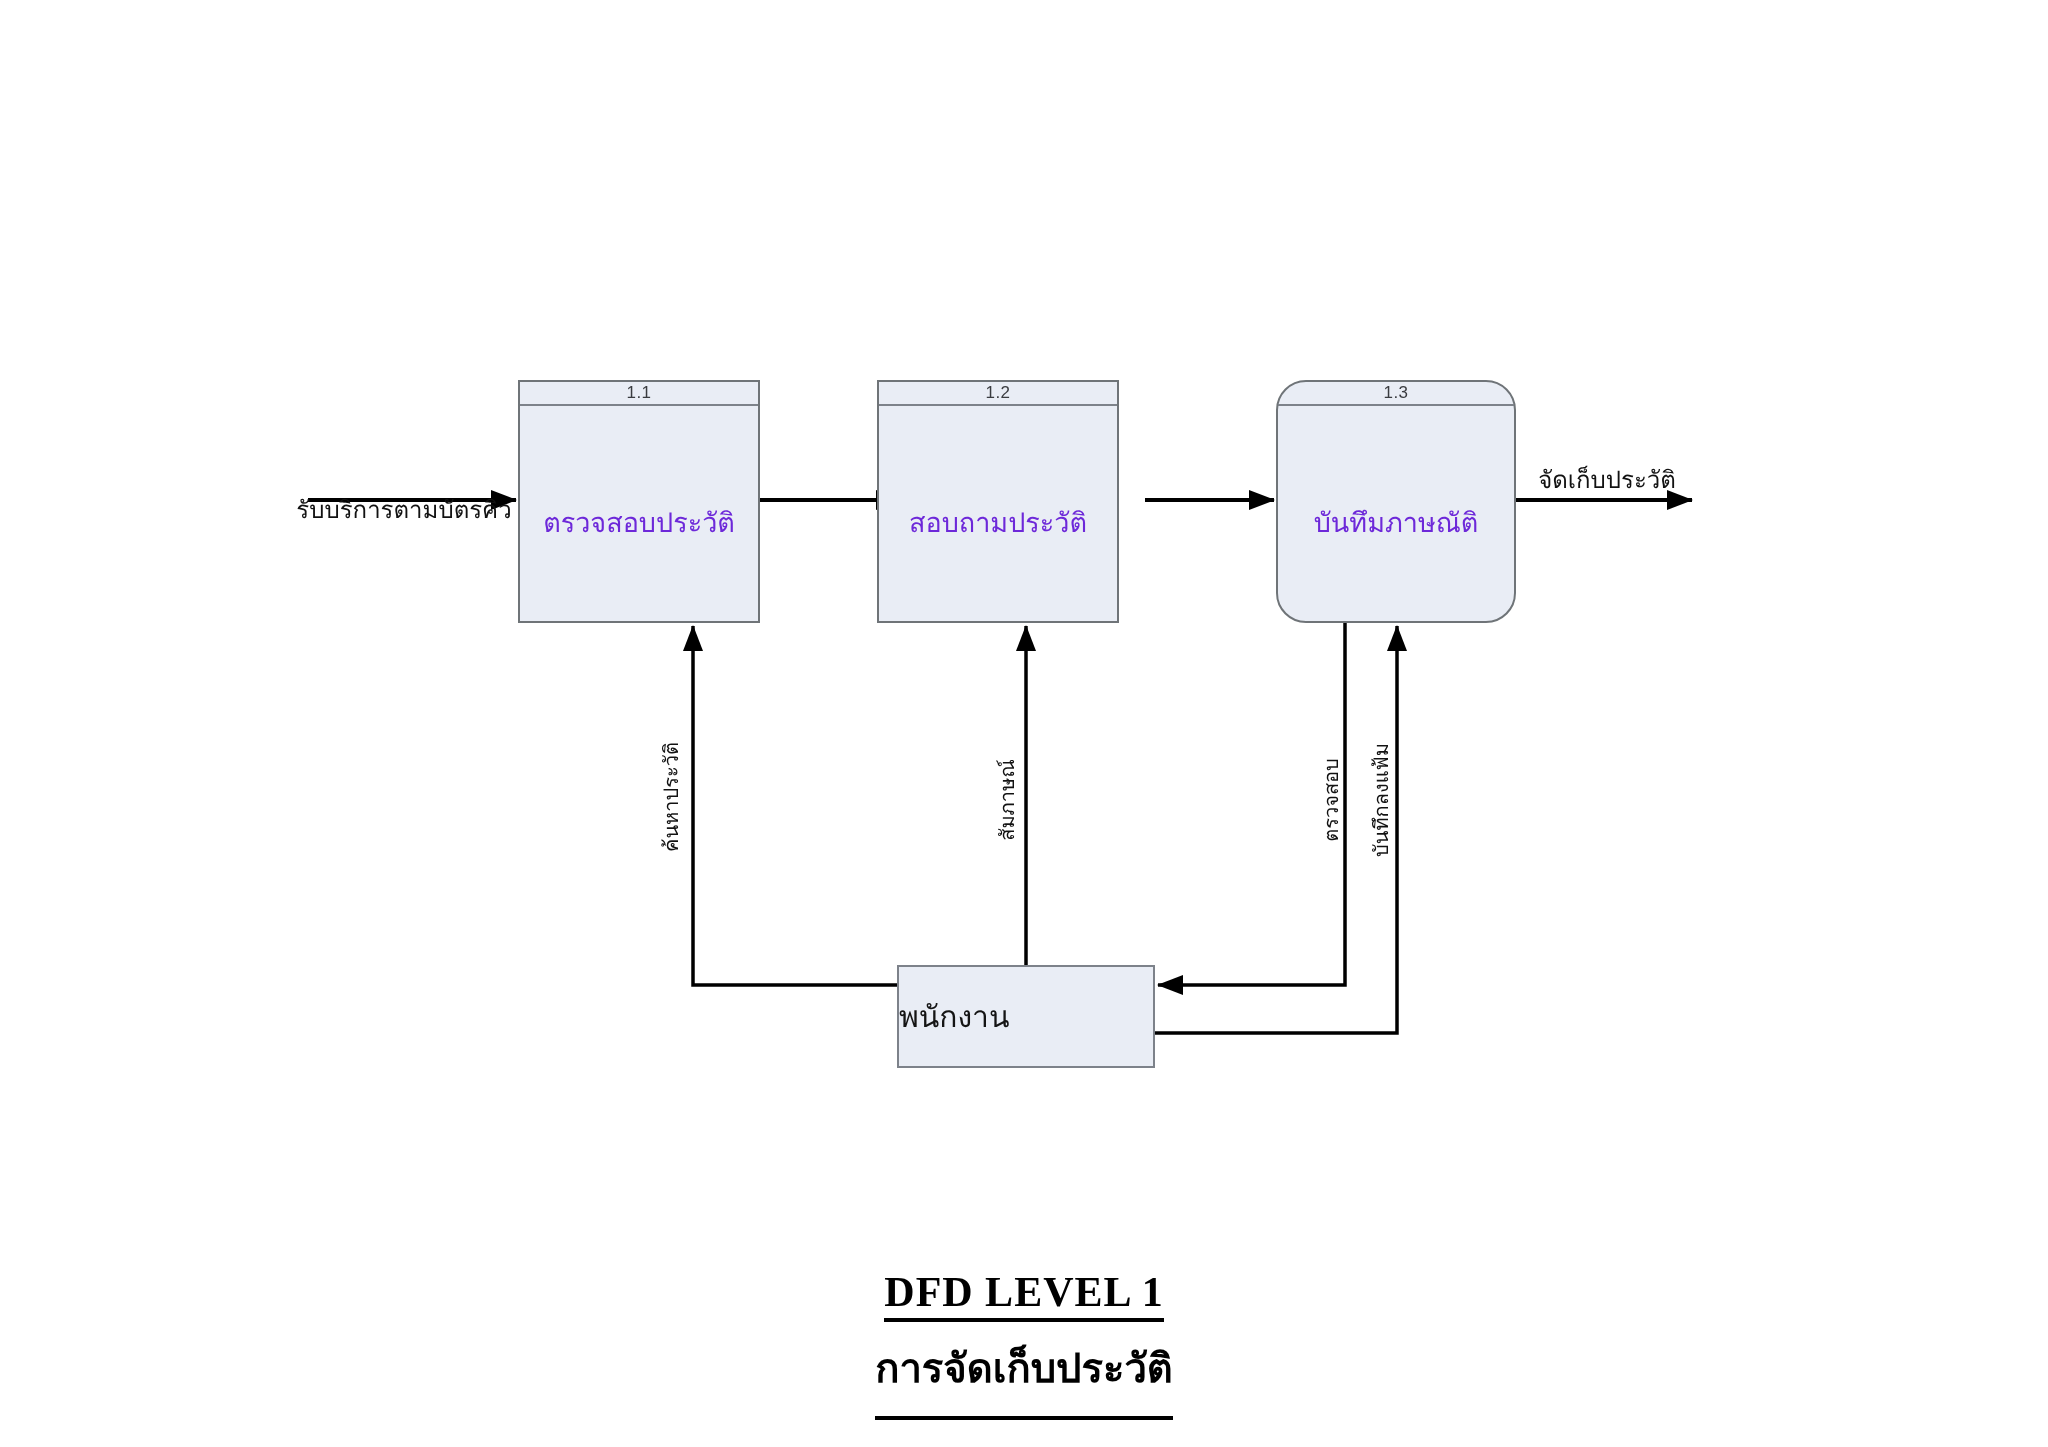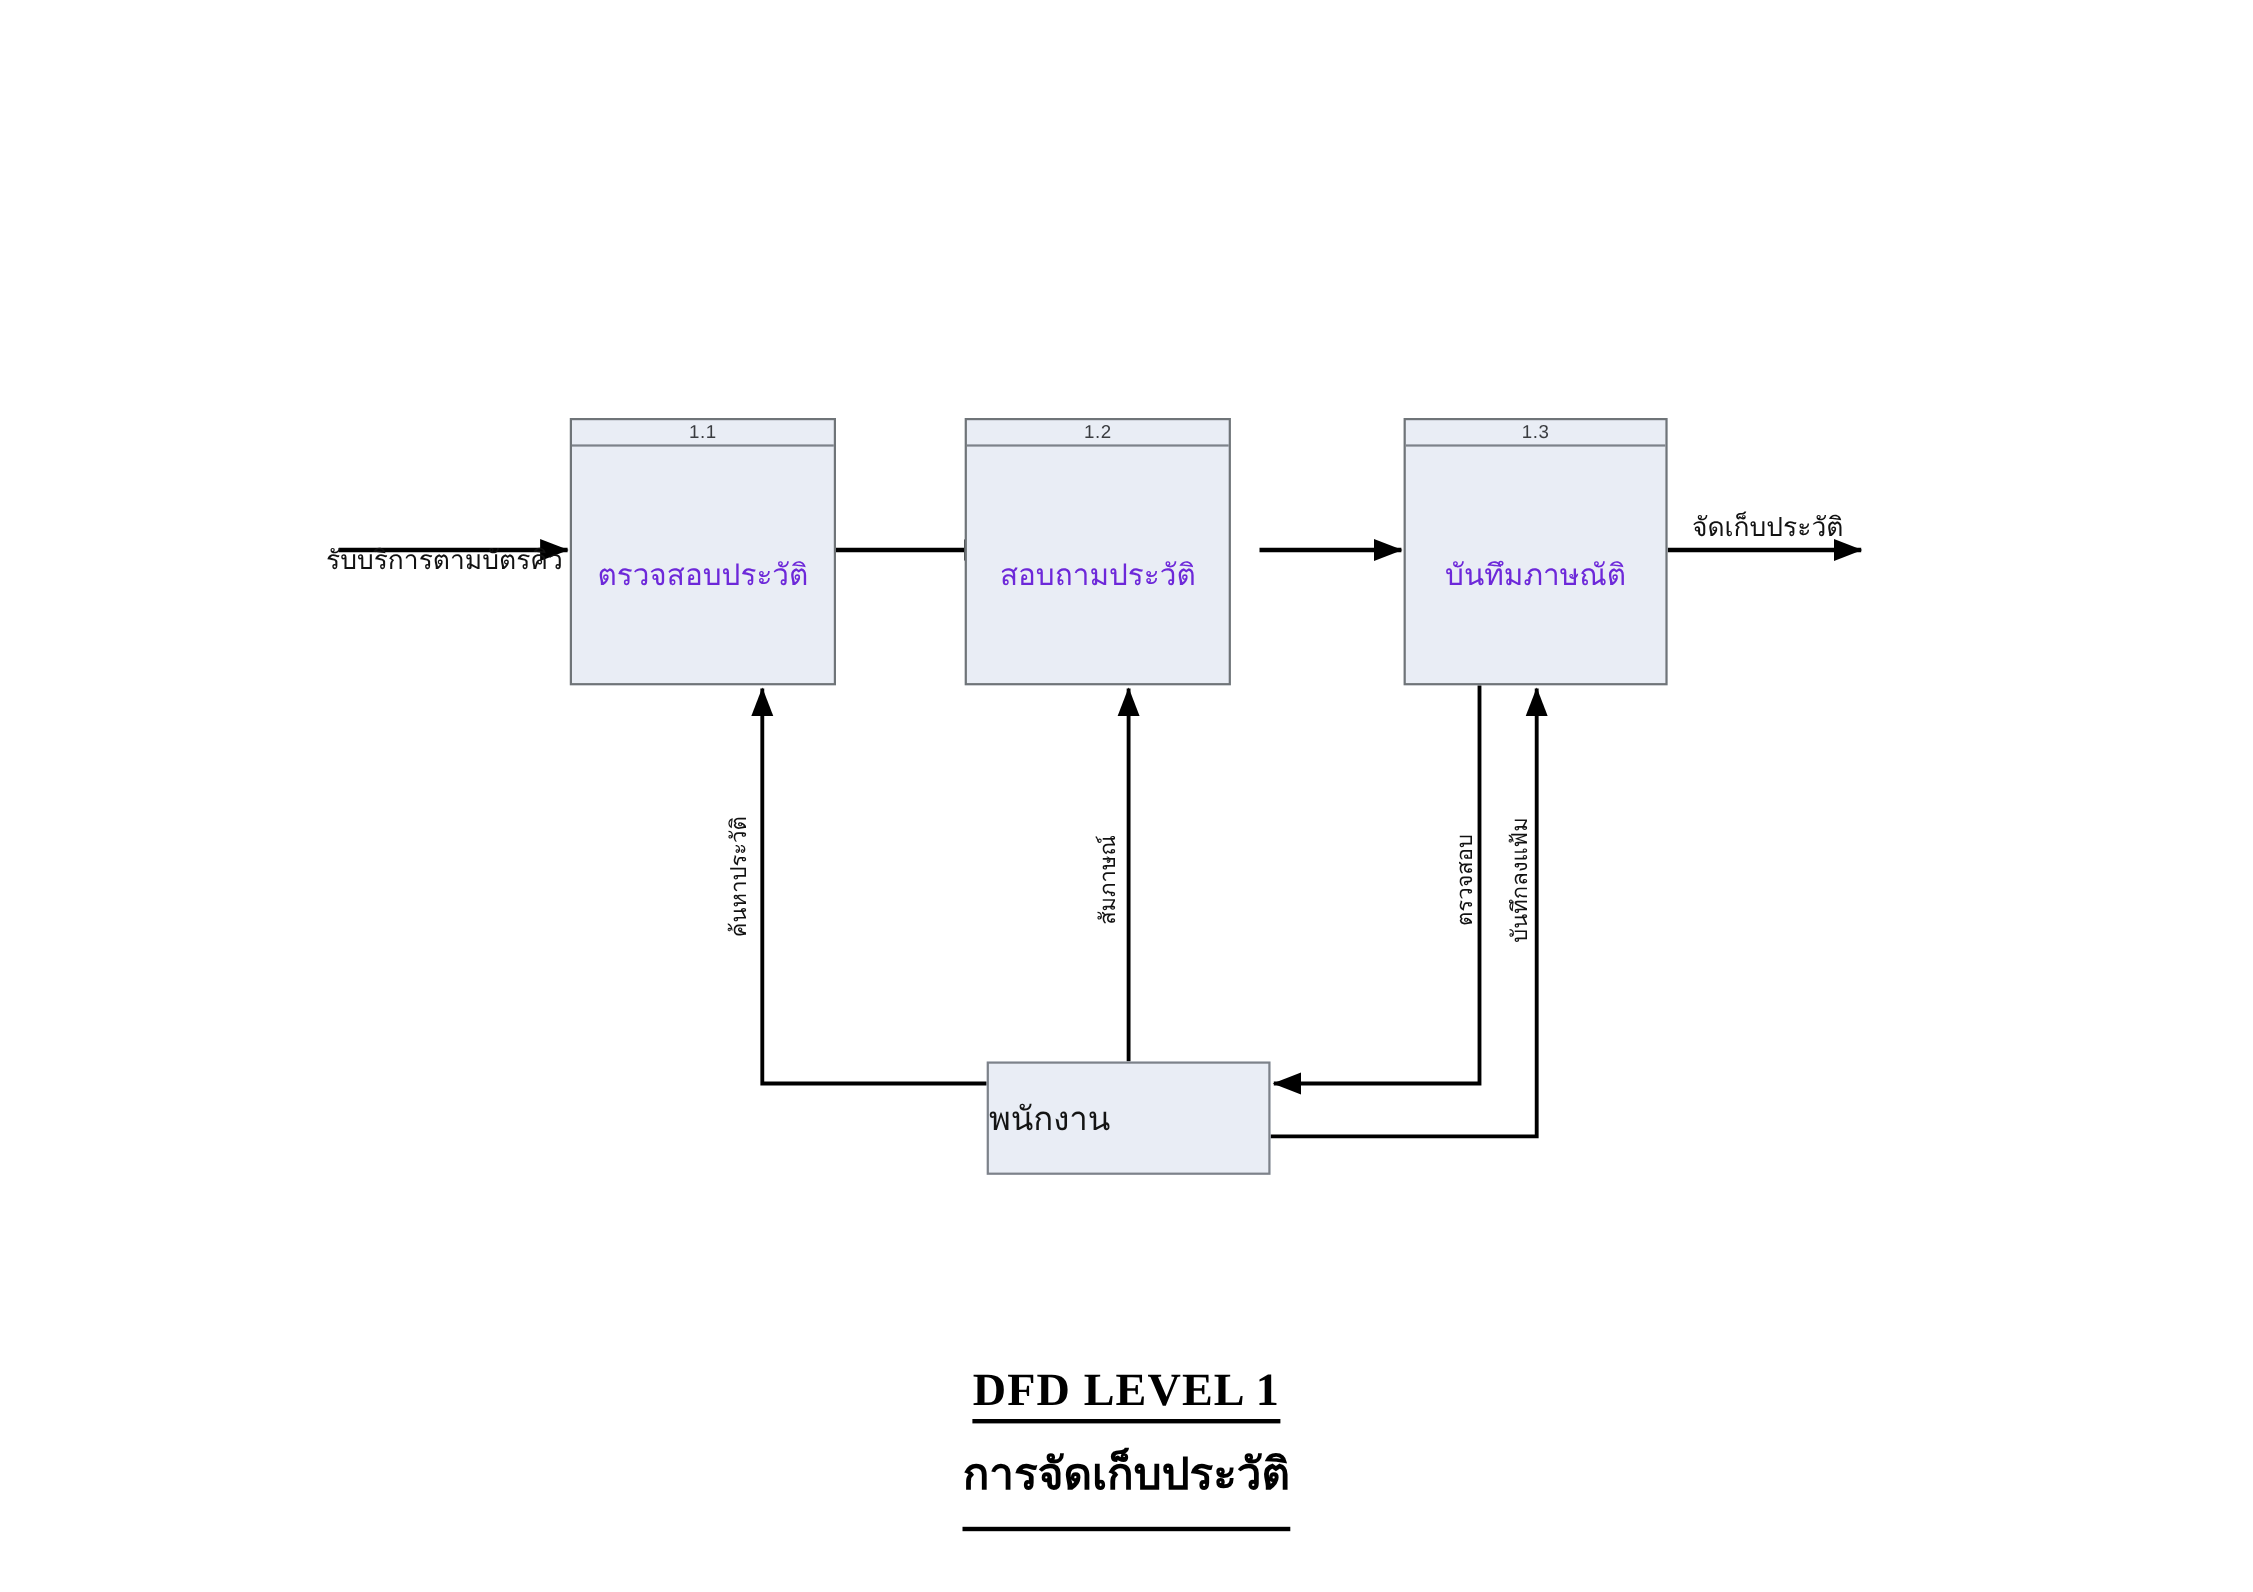--- a/index.html
+++ b/index.html
@@ -21,40 +21,40 @@
     display:flex; align-items:center; justify-content:center;
     font-size:17px; color:#3a3c40; letter-spacing:0.5px;
   }
   .pbox .bod {
     position:absolute; left:0; right:0; top:42px; bottom:0;
     display:flex; align-items:center; justify-content:center;
     font-size:27px; color:#6d28d9;
   }
   #p1 { left:518px; width:242px; }
   #p2 { left:877px; width:242px; }
-  #p3 { left:1276px; width:240px; }
+  #p3 { left:1276px; width:240px;border-radius:30px; }
 
   .entity {
     position:absolute; left:897px; top:965px; width:258px; height:103px;
     background:#e9edf5; border:2px solid #7d828a; box-sizing:border-box;
     display:flex; align-items:center; 
     font-size:30px; color:#141414;
   }
 
   .flow-label {
     position:absolute; white-space:nowrap; color:#121212;
     font-size:24px; transform:translate(-50%,-50%);
   }
   .flow-label.vert {
     font-size:20px;
     transform:translate(-50%,-50%) rotate(-90deg);
   }
 
   .titles {
-    position:absolute; left:0; width:2048px; top:1240px;
+    position:absolute; left:0; width:2048px; top:1268px;
     text-align:center; color:#000;
     font-family:"Liberation Serif", serif;
   }
   .titles .t1 {
     display:inline-block; font-size:42px; font-weight:bold;
     border-bottom:4px solid #000; padding-bottom:2px; letter-spacing:1px;
   }
   .titles .t2 {
     display:inline-block; font-size:40px; font-weight:bold;
     border-bottom:4px solid #000; padding-bottom:16px; margin-top:14px;

